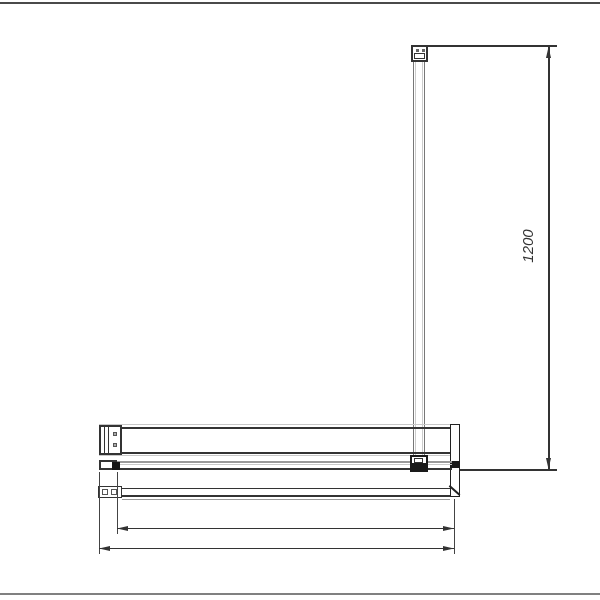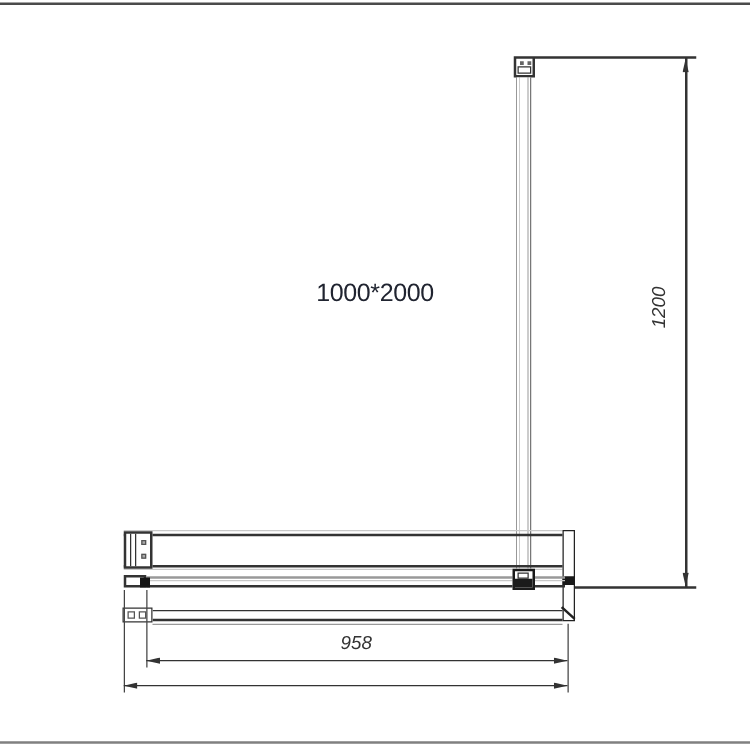--- a/index.html
+++ b/index.html
@@ -104,30 +104,28 @@
 
   <div class="abs clamp">
     <span class="clamp-inner"></span>
     <span class="clamp-bottom"></span>
   </div>
 
   <div class="hline ext" style="left:117px;top:472px;width:1px;height:62px;"></div>
   <div class="hline" style="left:117px;top:528px;width:337px;height:1px;"></div>
   <div class="arr-h a-left" style="left:117px;top:525.5px;"></div>
   <div class="arr-h a-right" style="left:443px;top:525.5px;"></div>
-  <div class="dim-text" style="left:235px;top:507px;width:100px;">958</div>
 
   <div class="hline ext" style="left:99px;top:472px;width:1px;height:82px;"></div>
   <div class="hline ext" style="left:454px;top:499px;width:1px;height:55px;"></div>
   <div class="hline" style="left:99px;top:548px;width:355px;height:1px;"></div>
   <div class="arr-h a-left" style="left:99px;top:545.5px;"></div>
   <div class="arr-h a-right" style="left:443px;top:545.5px;"></div>
 
   <div class="hline" style="left:428px;top:45px;width:129px;height:1.5px;"></div>
   <div class="hline" style="left:460px;top:469px;width:97px;height:1.5px;"></div>
   <div class="hline" style="left:548px;top:46px;width:1.5px;height:424px;"></div>
   <div class="arr-v a-up" style="left:545.5px;top:47px;"></div>
   <div class="arr-v a-down" style="left:545.5px;top:458px;"></div>
   <div class="dim-text rot" style="left:497px;top:238px;width:62px;">1200</div>
 
-  <div class="size-label">1000*2000</div>
 
 </div>
 
 </body></html>

